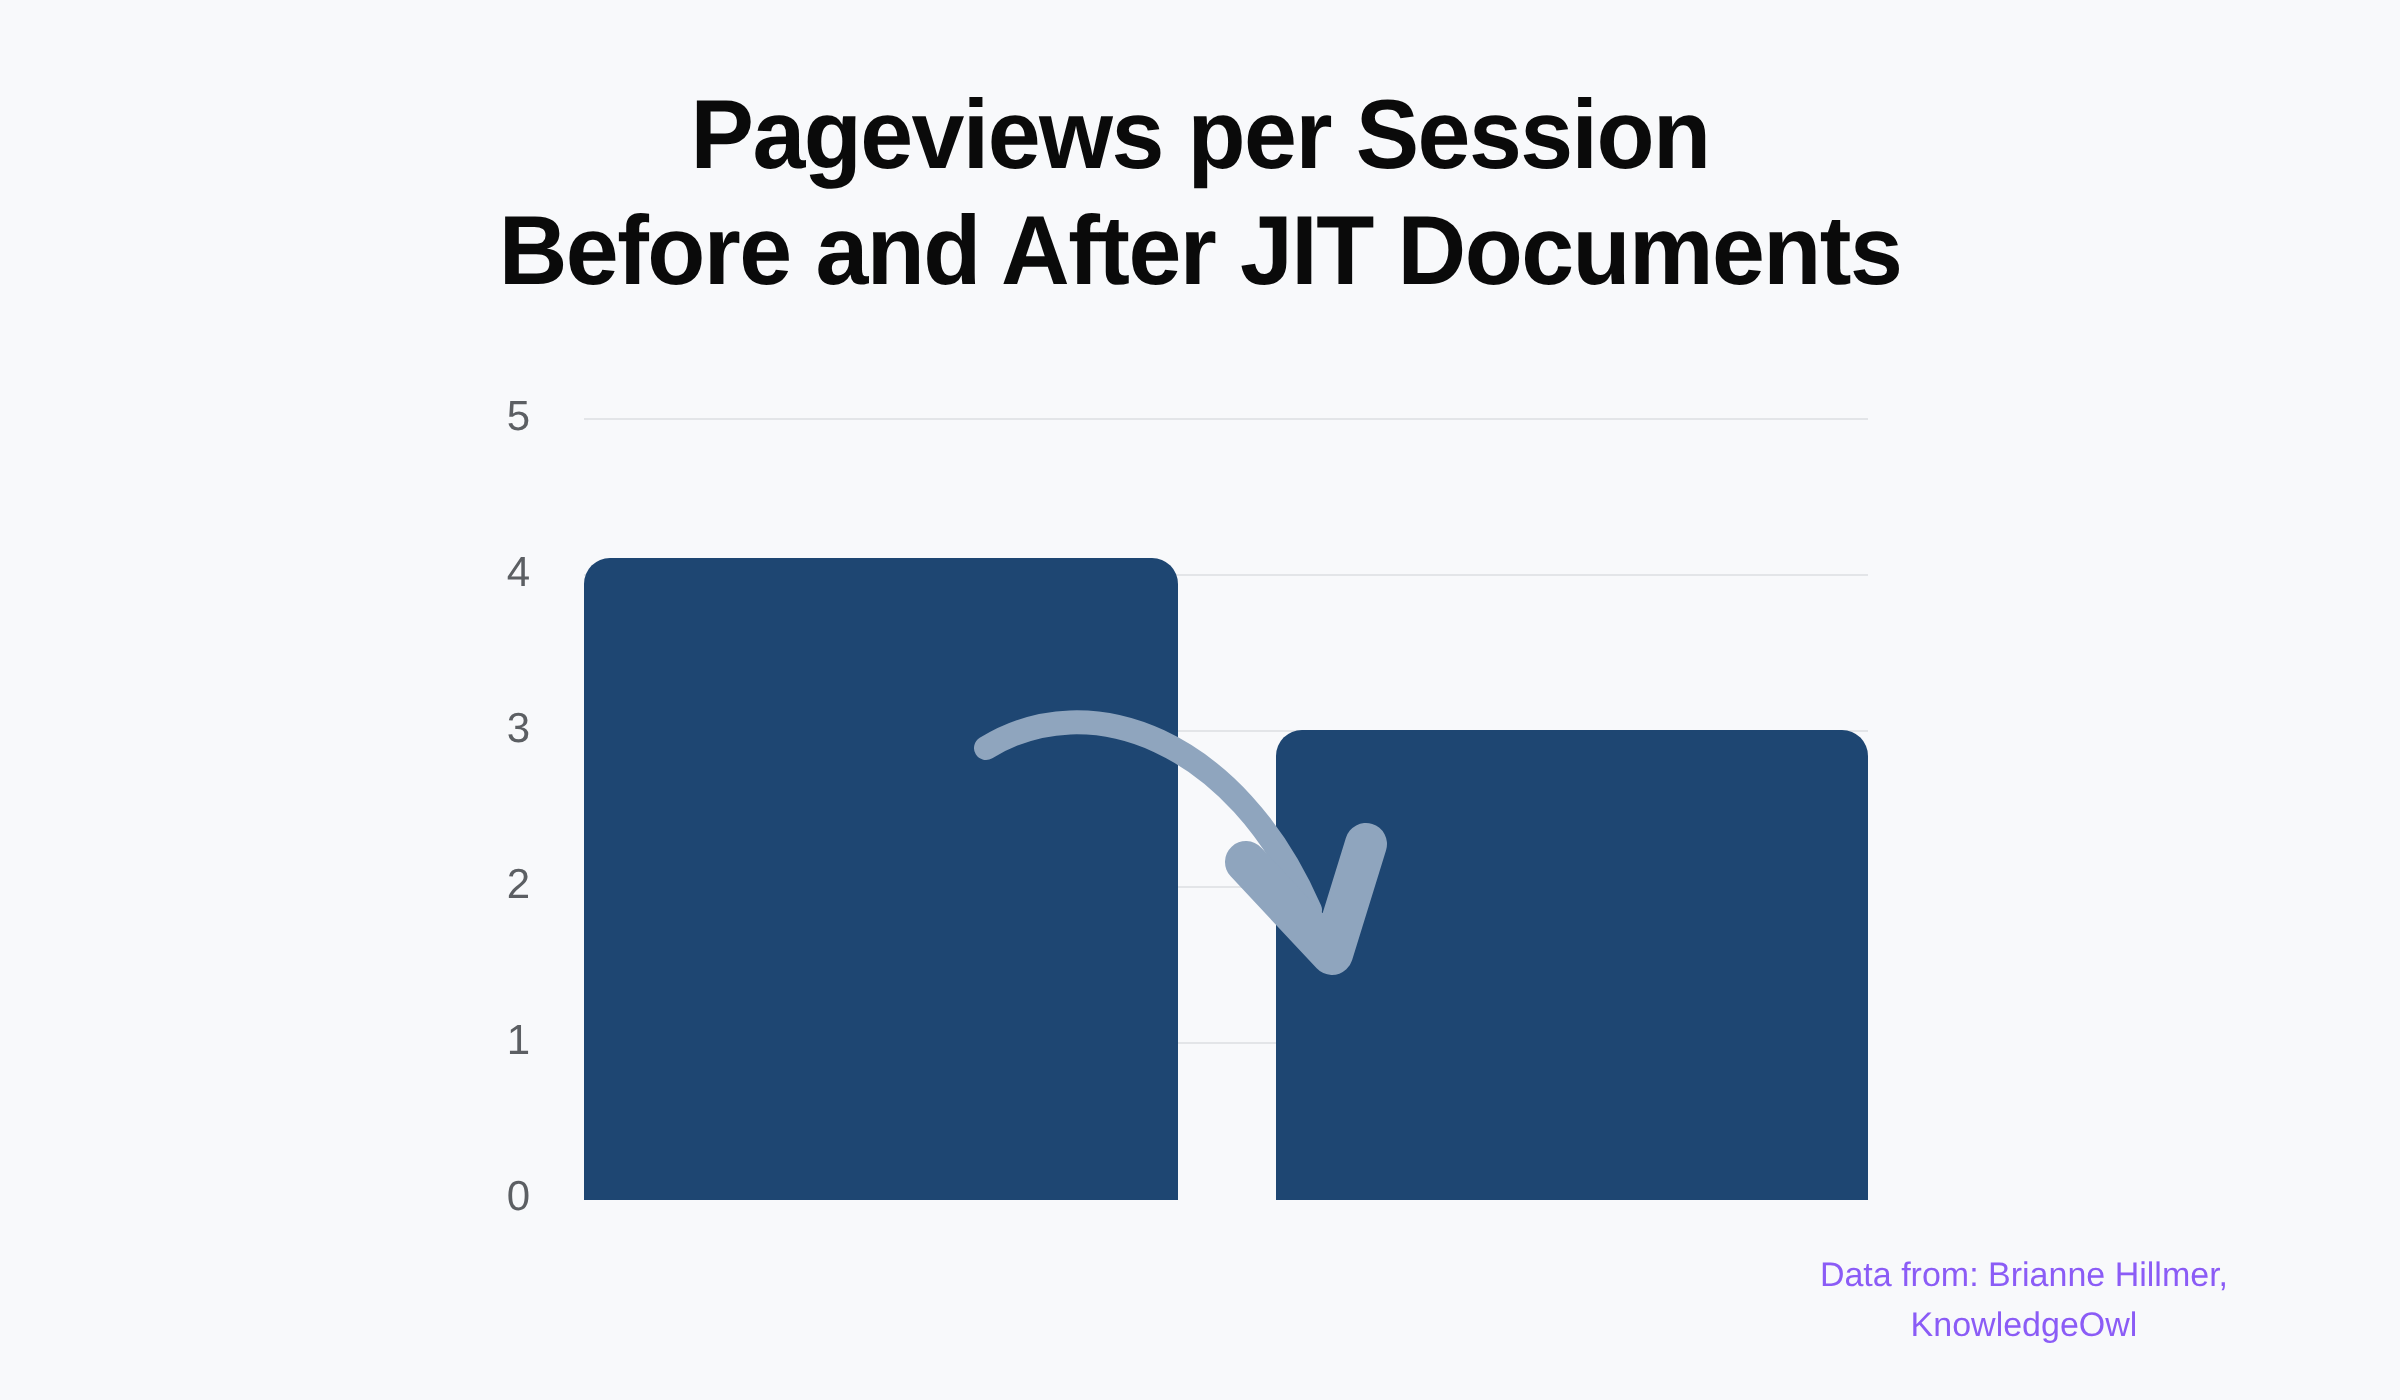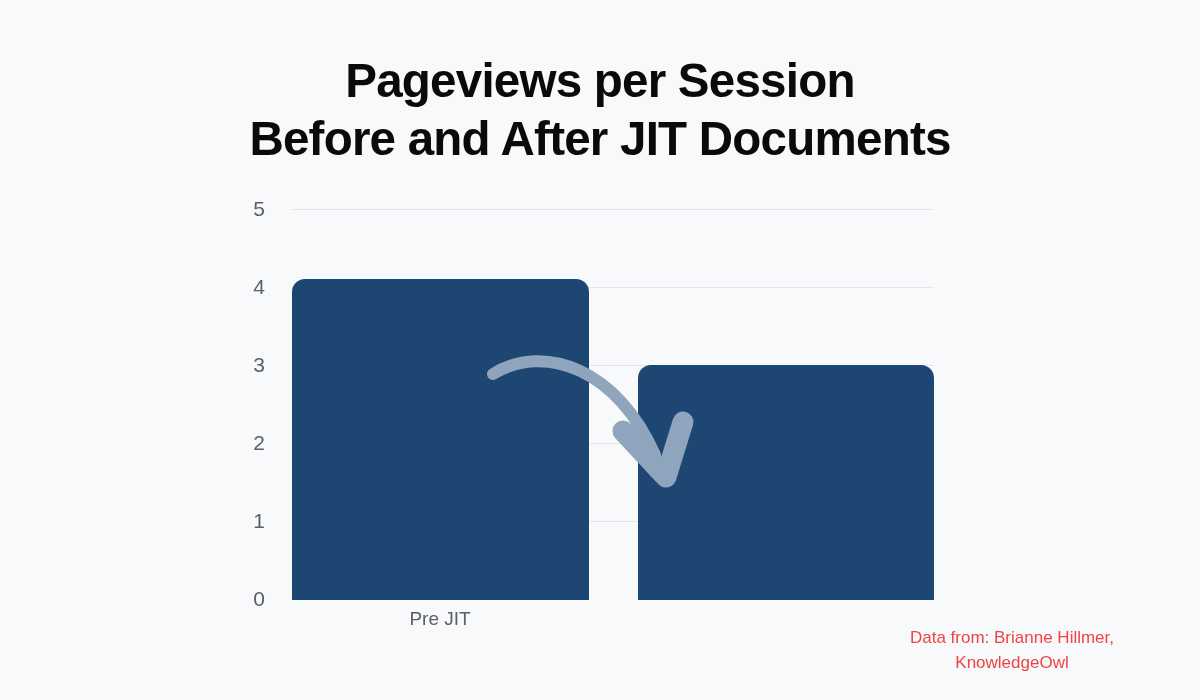--- a/index.html
+++ b/index.html
@@ -21,21 +21,20 @@
   }
 
   
   .title-block {
     position: absolute;
     left: 0;
     top: 44px;
     width: 1200px;
     text-align: center;
     line-height: 1.02;
-    margin-top: 12px;
   }
   .title-line {
     display: block;
     font-family: "Liberation Sans", sans-serif;
     font-weight: 700;
     color: #0a0a0a;
     font-size: 49px;
     letter-spacing: -0.8px;
     transform: scaleX(0.97);
     transform-origin: center;
@@ -122,21 +121,21 @@
   }
 
   .credit {
     position: absolute;
     right: 28px;
     top: 626px;
     width: 320px;
     text-align: center;
     font-size: 17px;
     line-height: 1.45;
-    color: #ef4444;
+    color: #8b5cf6;
     font-family: "Liberation Sans", sans-serif;
   }
 </style>
 </head>
 <body>
 
 <div class="poster">
 
   <div class="title-block">
     <span class="title-line line1">Pageviews per Session</span>
@@ -158,21 +157,20 @@
 
     <div class="ylabels">
       <div class="ylabel" style="top:209px;">5</div>
       <div class="ylabel" style="top:287px;">4</div>
       <div class="ylabel" style="top:365px;">3</div>
       <div class="ylabel" style="top:443px;">2</div>
       <div class="ylabel" style="top:521px;">1</div>
       <div class="ylabel" style="top:599px;">0</div>
     </div>
 
-    <div class="xlabel xlabel-pre">Pre JIT</div>
 
     <svg class="arrow-layer" viewBox="0 0 1200 700">
       <path d="M 493 374 C 545 342 618 370 655 455" fill="none" stroke="#8fa5be" stroke-width="12" stroke-linecap="round"></path>
       <path d="M 623 431 L 666 477 L 683 422" fill="none" stroke="#8fa5be" stroke-width="21" stroke-linecap="round" stroke-linejoin="round"></path>
     </svg>
   </div>
 
   <div class="credit">
     <span>Data from: Brianne Hillmer,</span><br>
     <span>KnowledgeOwl</span>

